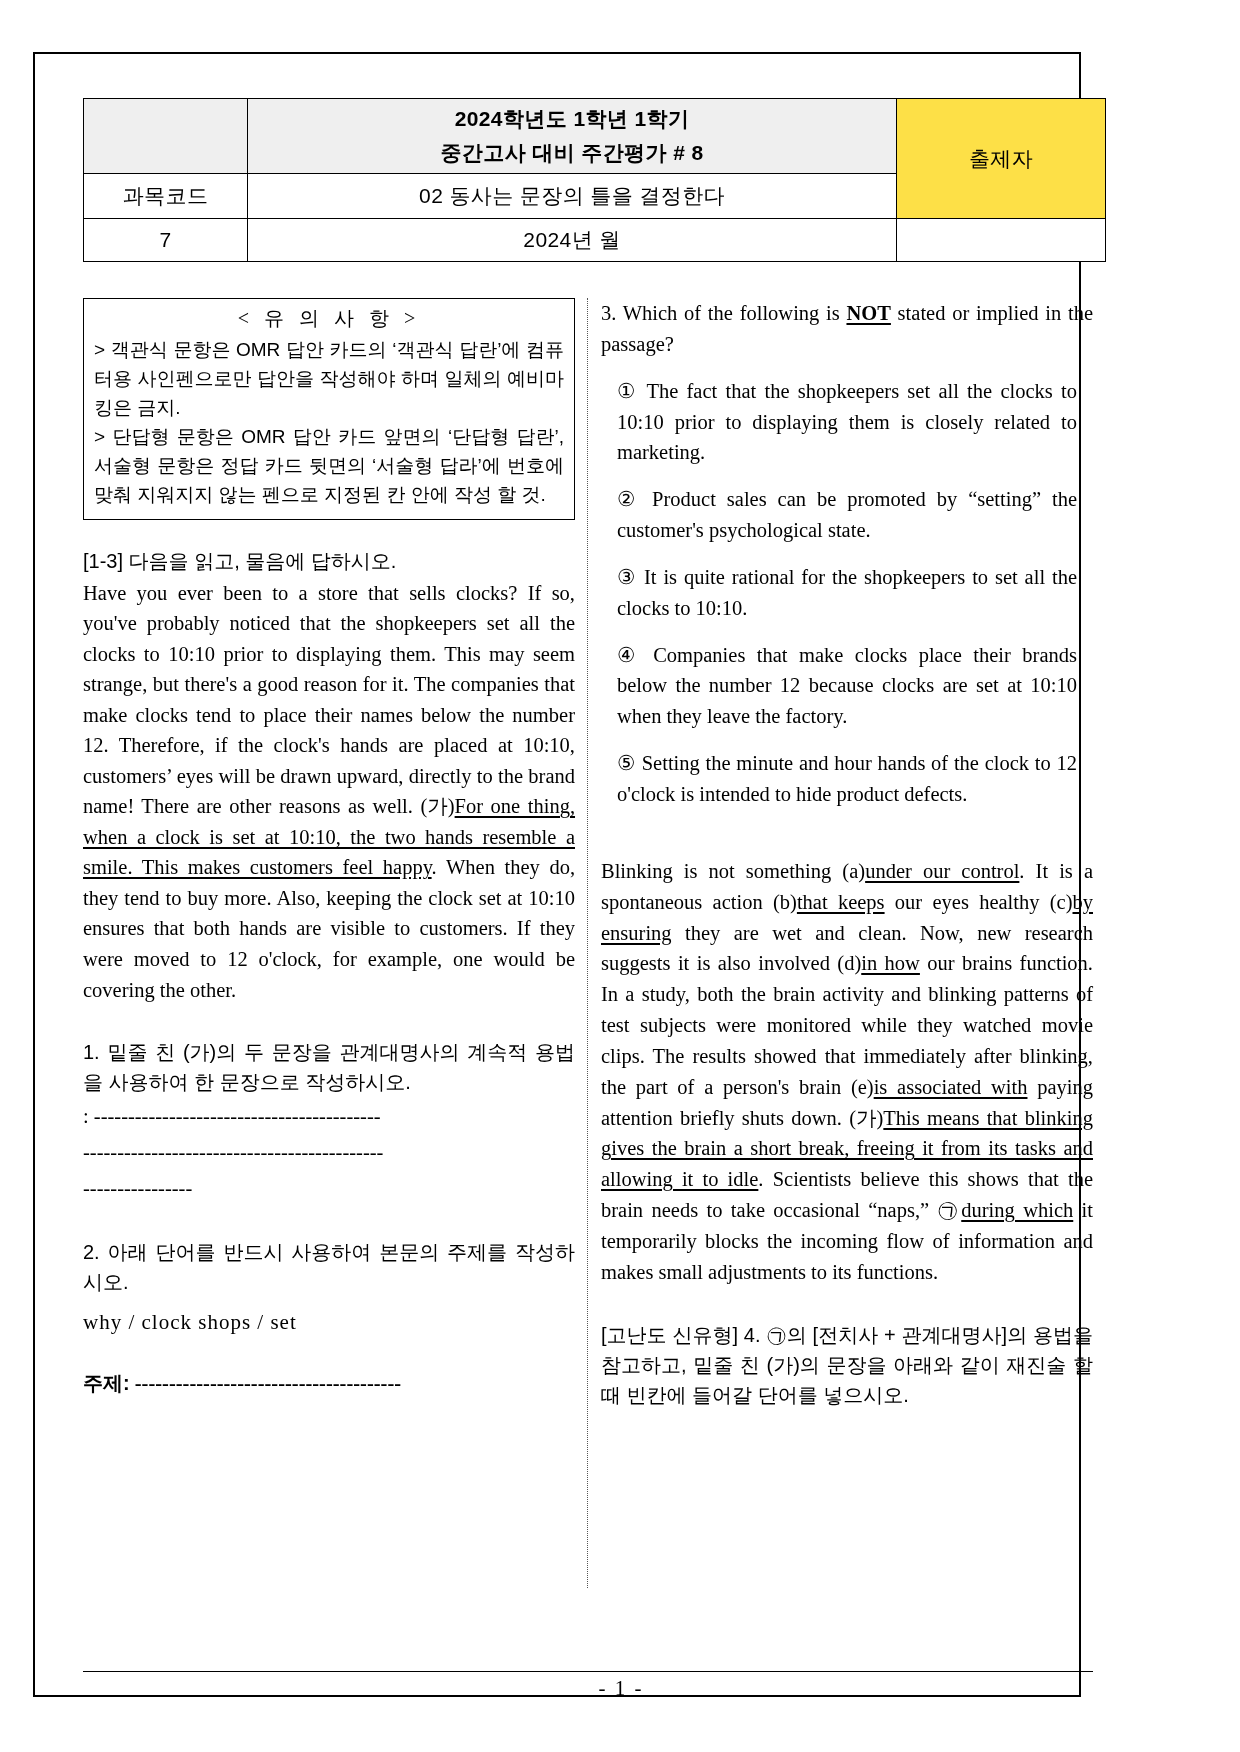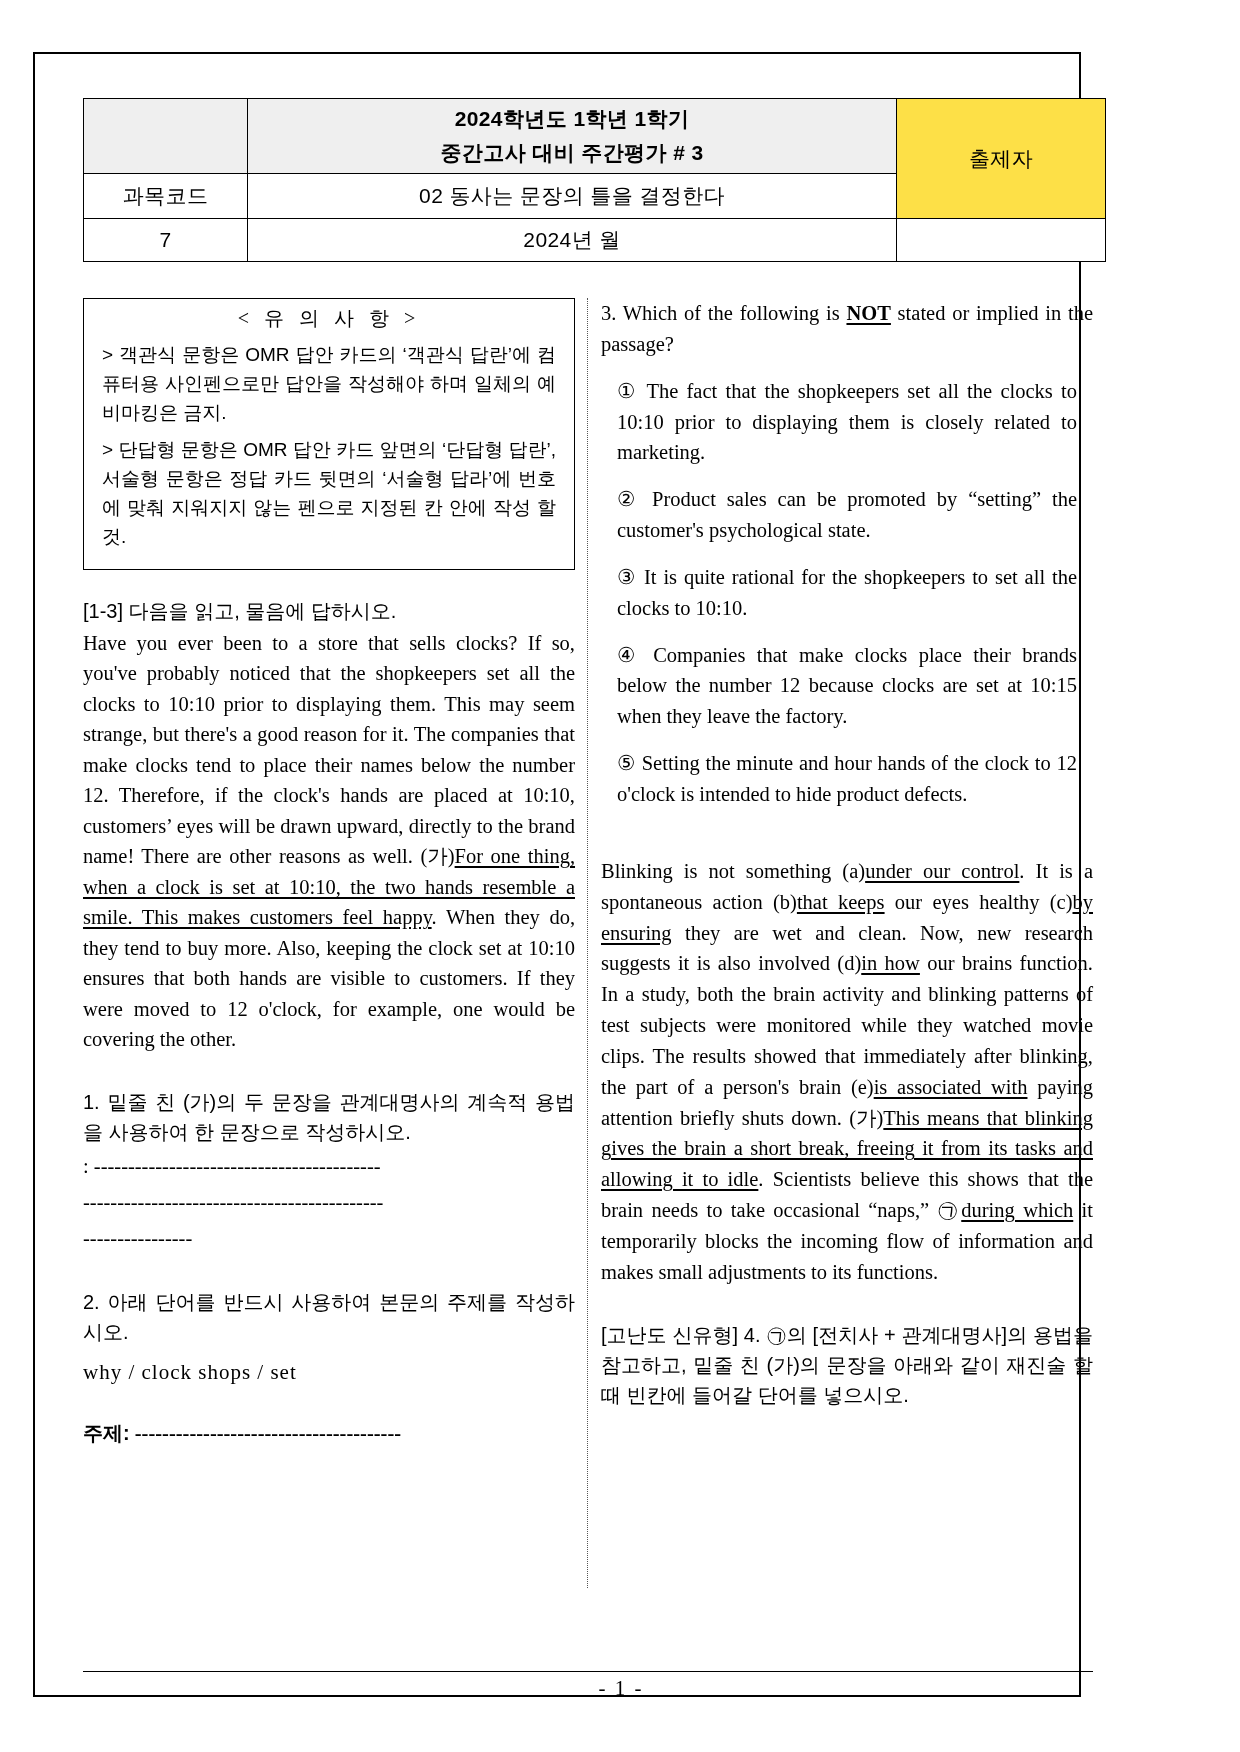--- a/index.html
+++ b/index.html
@@ -105,21 +105,21 @@
   .notice-title {
     text-align: center;
     font-family: "Liberation Serif", "DejaVu Serif", serif;
     font-size: 20px;
     letter-spacing: 5px;
     margin-bottom: 3px;
   }
   .notice-p {
     text-align: justify;
     text-justify: inter-word;
-    margin: 8px;
+    margin: 0;
   }
 
   
   .kq {
     font-family: "Liberation Sans", "DejaVu Sans", sans-serif;
     font-size: 20px;
     line-height: 1.5;
     margin: 0 0 2px 0;
     text-align: justify;
   }
@@ -190,21 +190,21 @@
 
 <div class="page-frame">
   <div class="page-inner">
 
     <table class="head-table">
       <tbody>
           <tr>
         <td class="hd-blank-left" rowspan="1"></td>
         <td class="hd-title">
           <div>2024학년도 1학년 1학기</div>
-          <div>중간고사 대비 주간평가 # 3</div>
+          <div>중간고사 대비 주간평가 # 8</div>
         </td>
         <td class="hd-writer" rowspan="2">출제자</td>
       </tr>
       <tr>
         <td class="hd-label">과목코드</td>
         <td class="hd-subject">02 동사는 문장의 틀을 결정한다</td>
       </tr>
       <tr>
         <td class="hd-code">7</td>
         <td class="hd-date">2024년   월</td>
@@ -251,21 +251,21 @@
         </p>
       </div>
 
       <div class="col col-right">
 
         <p class="passage rt"><span>3. Which of the following is </span><span class="nb">NOT</span><span> stated or implied in the passage?</span></p>
 
         <p class="choice">① The fact that the shopkeepers set all the clocks to 10:10 prior to displaying them is closely related to marketing.</p>
         <p class="choice">② Product sales can be promoted by “setting” the customer's psychological state.</p>
         <p class="choice">③ It is quite rational for the shopkeepers to set all the clocks to 10:10.</p>
-        <p class="choice">④ Companies that make clocks place their brands below the number 12 because clocks are set at 10:15 when they leave the factory.</p>
+        <p class="choice">④ Companies that make clocks place their brands below the number 12 because clocks are set at 10:10 when they leave the factory.</p>
         <p class="choice">⑤ Setting the minute and hour hands of the clock to 12 o'clock is intended to hide product defects.</p>
 
         <div class="gap-md"></div>
 
 
         <p class="passage rt"><span>Blinking is not something </span><span>(a)</span><u class="pl">under our control</u><span>. It is a spontaneous action </span><span>(b)</span><u class="pl">that keeps</u><span> our eyes healthy </span><span>(c)</span><u class="pl">by ensuring</u><span> they are wet and clean. Now, new research suggests it is also involved </span><span>(d)</span><u class="pl">in how</u><span> our brains function. In a study, both the brain activity and blinking patterns of test subjects were monitored while they watched movie clips. The results showed that immediately after blinking, the part of a person's brain </span><span>(e)</span><u class="pl">is associated with</u><span> paying attention briefly shuts down. </span><span>(가)</span><u class="pl">This means that blinking gives the brain a short break, freeing it from its tasks and allowing it to idle</u><span>. Scientists believe this shows that the brain needs to take occasional “naps,” </span><span>㉠</span><u class="pl">during which</u><span> it temporarily blocks the incoming flow of information and makes small adjustments to its functions.</span></p>
 
         <div class="gap-md"></div>
 
         <p class="kq">[고난도 신유형] 4. ㉠의 [전치사 + 관계대명사]의 용법을 참고하고, 밑줄 친 (가)의 문장을 아래와 같이 재진술 할 때 빈칸에 들어갈 단어를 넣으시오.</p>

